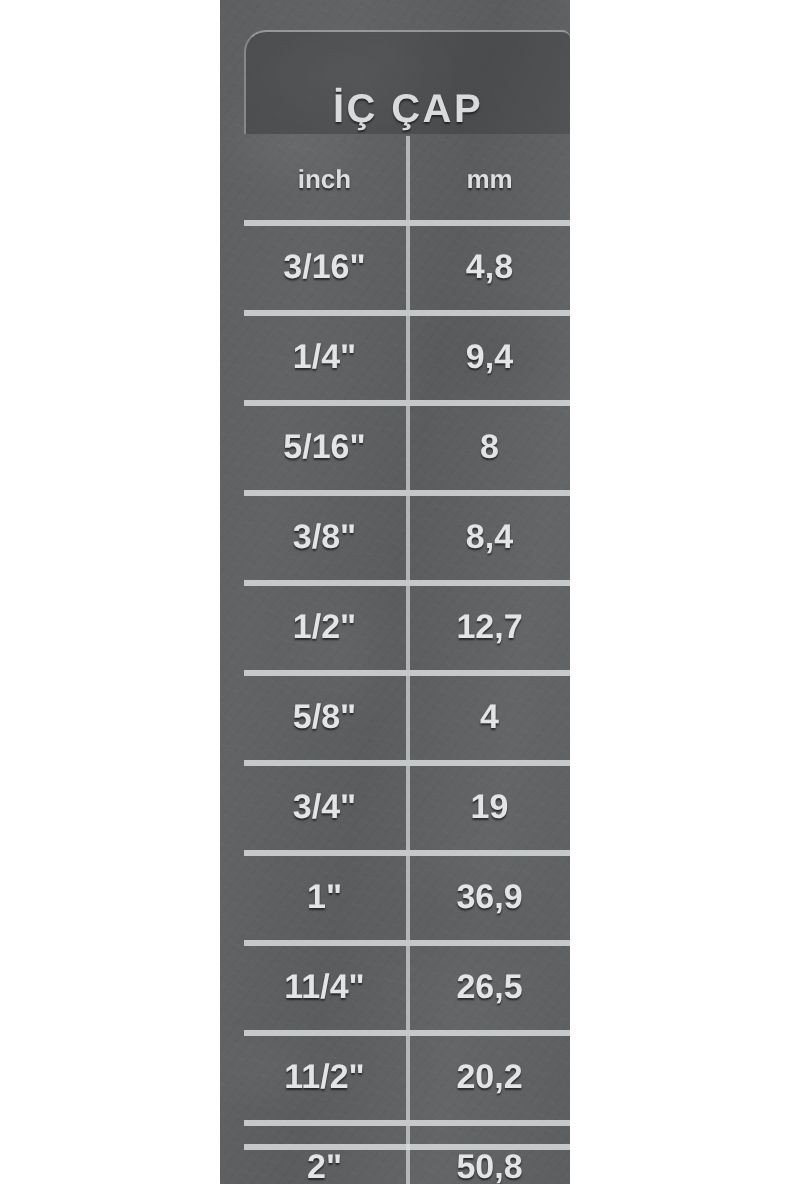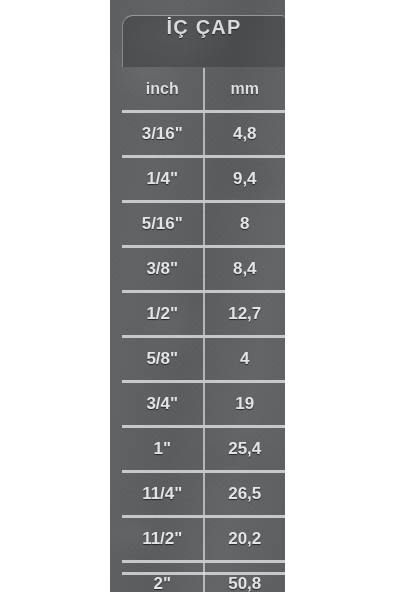--- a/index.html
+++ b/index.html
@@ -53,21 +53,21 @@
     height: 52px;
     box-sizing: border-box;
     border-top-left-radius: 11px;
     border-top-right-radius: 4px;
     background:
       radial-gradient(ellipse 80px 40px at 30% 40%, rgba(255,255,255,0.03), rgba(0,0,0,0) 75%),
       linear-gradient(110deg, #4b4d4f 0%, #4f5153 40%, #494b4d 70%, #515355 100%);
     border-top: 1px solid rgba(210,212,214,0.55);
     border-left: 1px solid rgba(200,202,204,0.45);
     display: flex;
-    align-items: flex-start;
+    align-items: flex-end;
     justify-content: center;
   }
   #title-plate .title-text {
     color: #d8dadc;
     font-size: 20px;
     font-weight: bold;
     letter-spacing: 1.2px;
     text-shadow: 0 1px 1px rgba(0,0,0,0.55);
     white-space: nowrap;
   }
@@ -86,21 +86,21 @@
     text-align: center;
     vertical-align: middle;
     color: #e2e4e6;
     font-weight: bold;
     font-size: 17px;
     text-shadow: 0 1px 1px rgba(0,0,0,0.6);
     padding: 0;
     border: 0;
   }
   #spec-table th {
-    font-size: 16px;
+    font-size: 13px;
     font-weight: bold;
     color: #dcdee0;
   }
   
   #spec-table th.col-inch,
   #spec-table td.col-inch {
     border-right: 2px solid rgba(214,216,218,0.72);
     width: 50%;
   }
   #spec-table td.col-mm,
@@ -164,21 +164,21 @@
         <tr class="rule-row">
           <td class="col-inch">5/8"</td>
           <td class="col-mm">4</td>
         </tr>
         <tr class="rule-row">
           <td class="col-inch">3/4"</td>
           <td class="col-mm">19</td>
         </tr>
         <tr class="rule-row">
           <td class="col-inch">1"</td>
-          <td class="col-mm">25,4</td>
+          <td class="col-mm">36,9</td>
         </tr>
         <tr class="rule-row">
           <td class="col-inch">11/4"</td>
           <td class="col-mm">26,5</td>
         </tr>
         <tr class="rule-row">
           <td class="col-inch">11/2"</td>
           <td class="col-mm">20,2</td>
         </tr>
         <tr class="rule-row">

